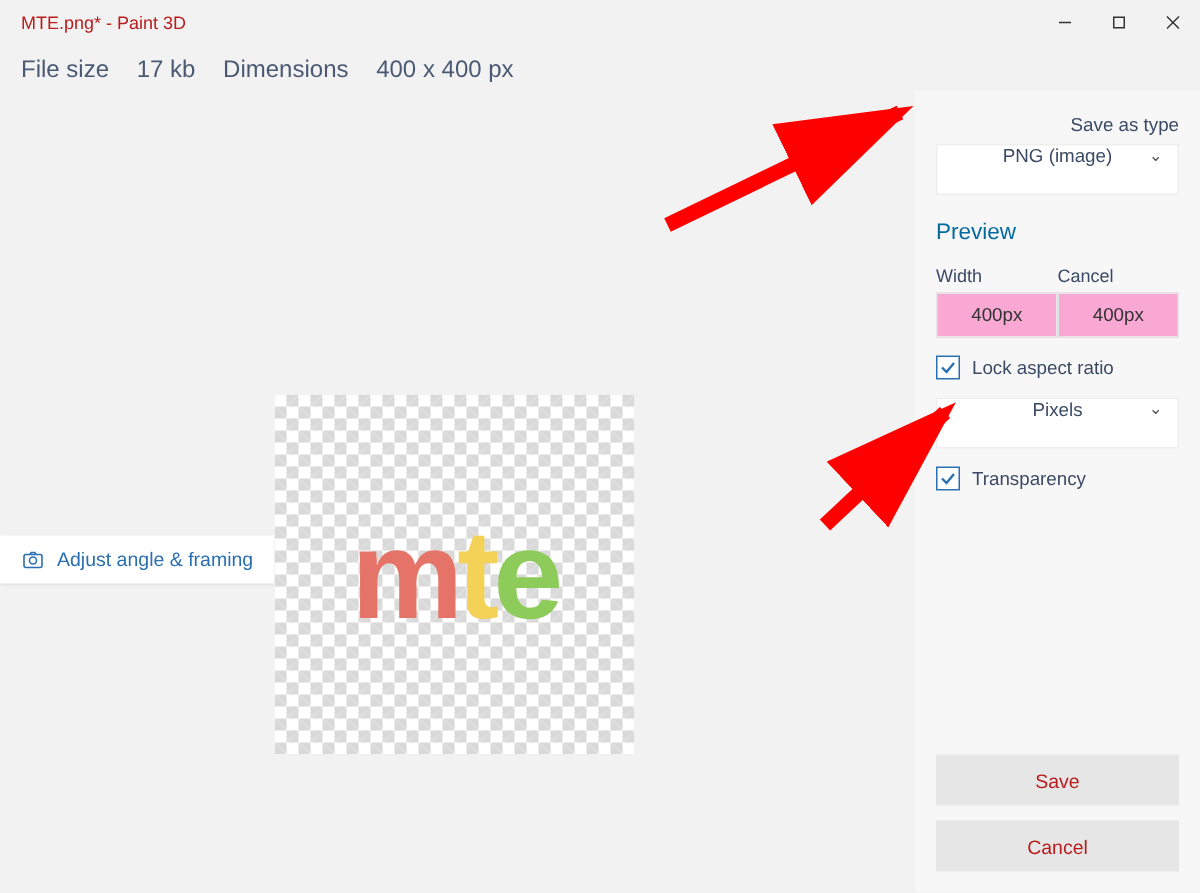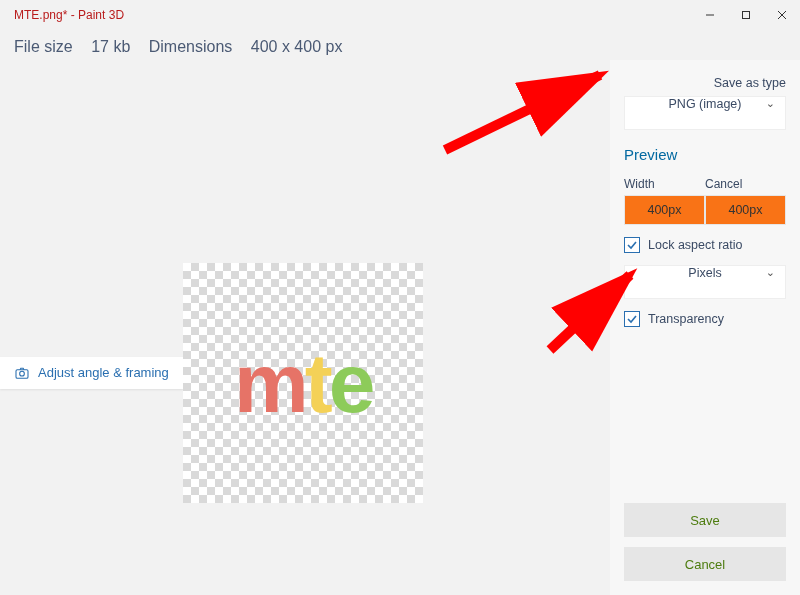--- a/index.html
+++ b/index.html
@@ -32,26 +32,26 @@
     .mte .e { color: #8dcb5a; }
 
     .sidebar { width: 190px; background: #f7f7f7; padding: 10px 14px 14px; display: flex; flex-direction: column; font-size: 12.5px; color: #3a4a64; }
     .label { margin: 6px 0; color: #3a4a64; text-align: right; }
     .section-title { font-size: 15px; color: #0369a1; margin: 16px 0 10px; }
     .select { background: #fff; border: 1px solid #eee; height: 34px; display: flex; align-items: flex-start; justify-content: center; position: relative; cursor: pointer; }
     .select .chev { position: absolute; right: 10px; font-size: 11px; color: #555; }
     .row { display: flex; gap: 0; margin-top: 4px; justify-content: center; }
     .inputwrap { flex:1; }
     .inputwrap .lbl { font-size: 12px; color: #3a4a64; margin-bottom: 4px; display:block;}
-    .inp { width: 100%; height: 30px; border: 1px solid #e6e6e6; background: #f97316; text-align: center; font-size: 12.5px; color: #333; }
+    .inp { width: 100%; height: 30px; border: 1px solid #e6e6e6; background: #f9a8d4; text-align: center; font-size: 12.5px; color: #333; }
     .check-row { display: flex; align-items: center; gap: 8px; margin-top: 12px; text-align: right; }
     .chk { width: 16px; height: 16px; border: 1px solid #2a6fb0; display: inline-flex; align-items: center; justify-content: center; color: #2a6fb0; font-size: 12px; background:#fff; }
     .units { margin-top: 12px; }
     .spacer { flex: 1; }
-    .action-btn { height: 34px; background: #e6e6e6; border: none; margin-top: 10px; font-size: 13px; color: #4d7c0f; cursor: pointer; }
+    .action-btn { height: 34px; background: #e6e6e6; border: none; margin-top: 10px; font-size: 13px; color: #b91c1c; cursor: pointer; }
 
     .arrow { position: absolute; pointer-events: none; }
     .arrow svg { display:block; }
   </style>
 </head>
 <body>
 
 <div class="titlebar">
   <span class="titlebar-text">MTE.png* - Paint 3D</span>
   <span class="titlebar-spacer"></span>

